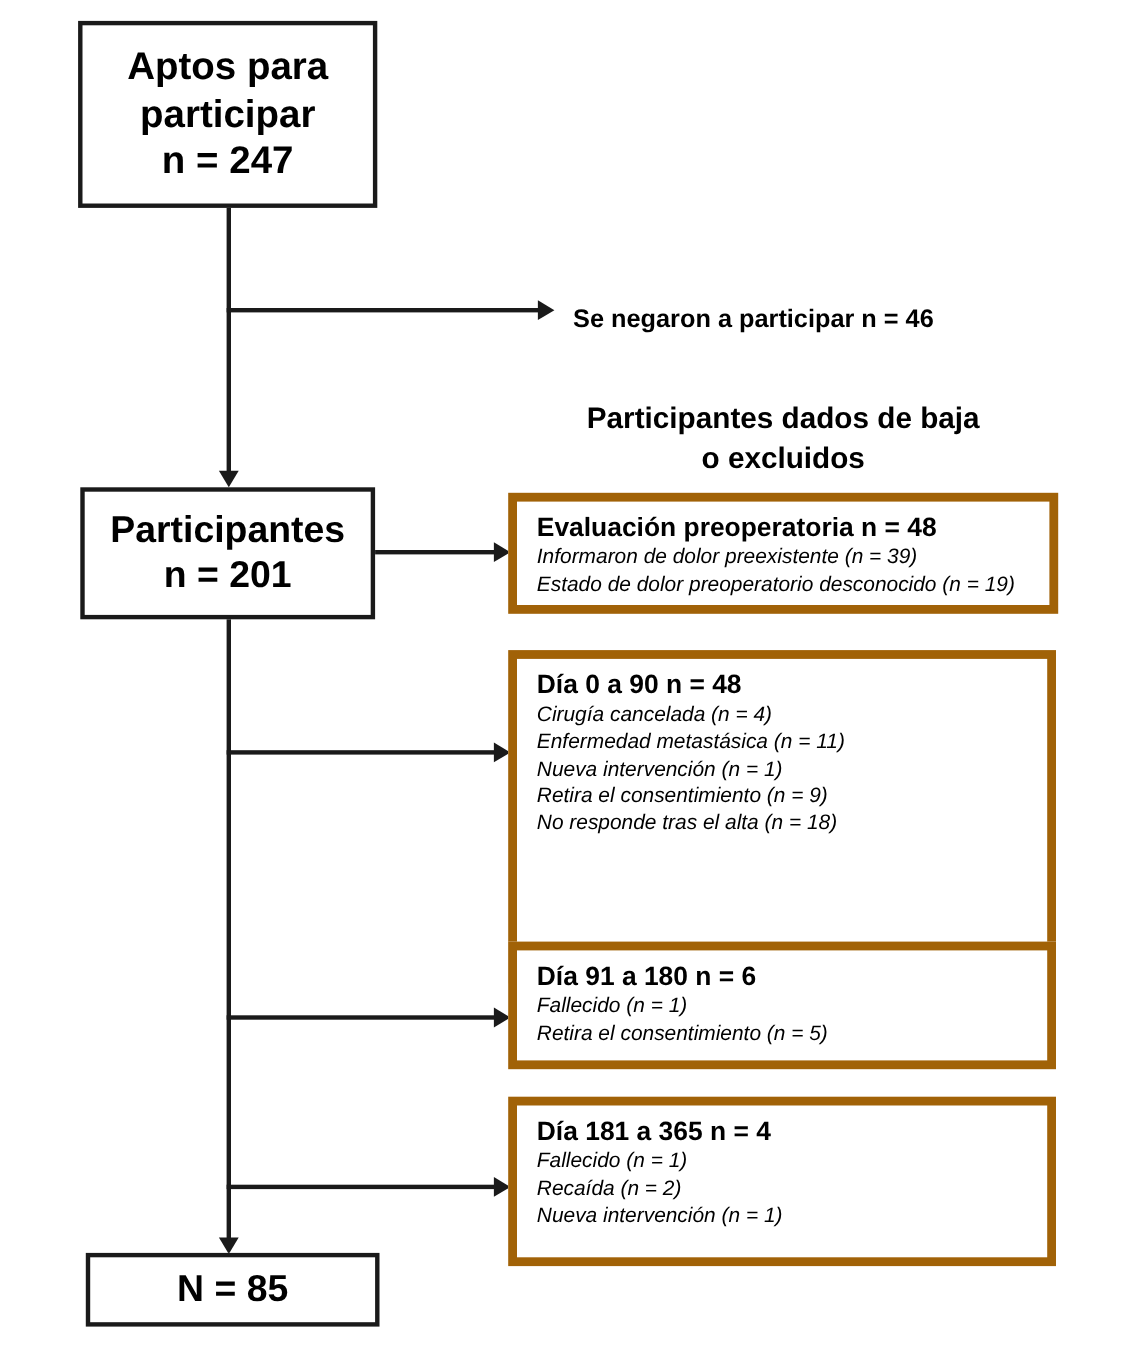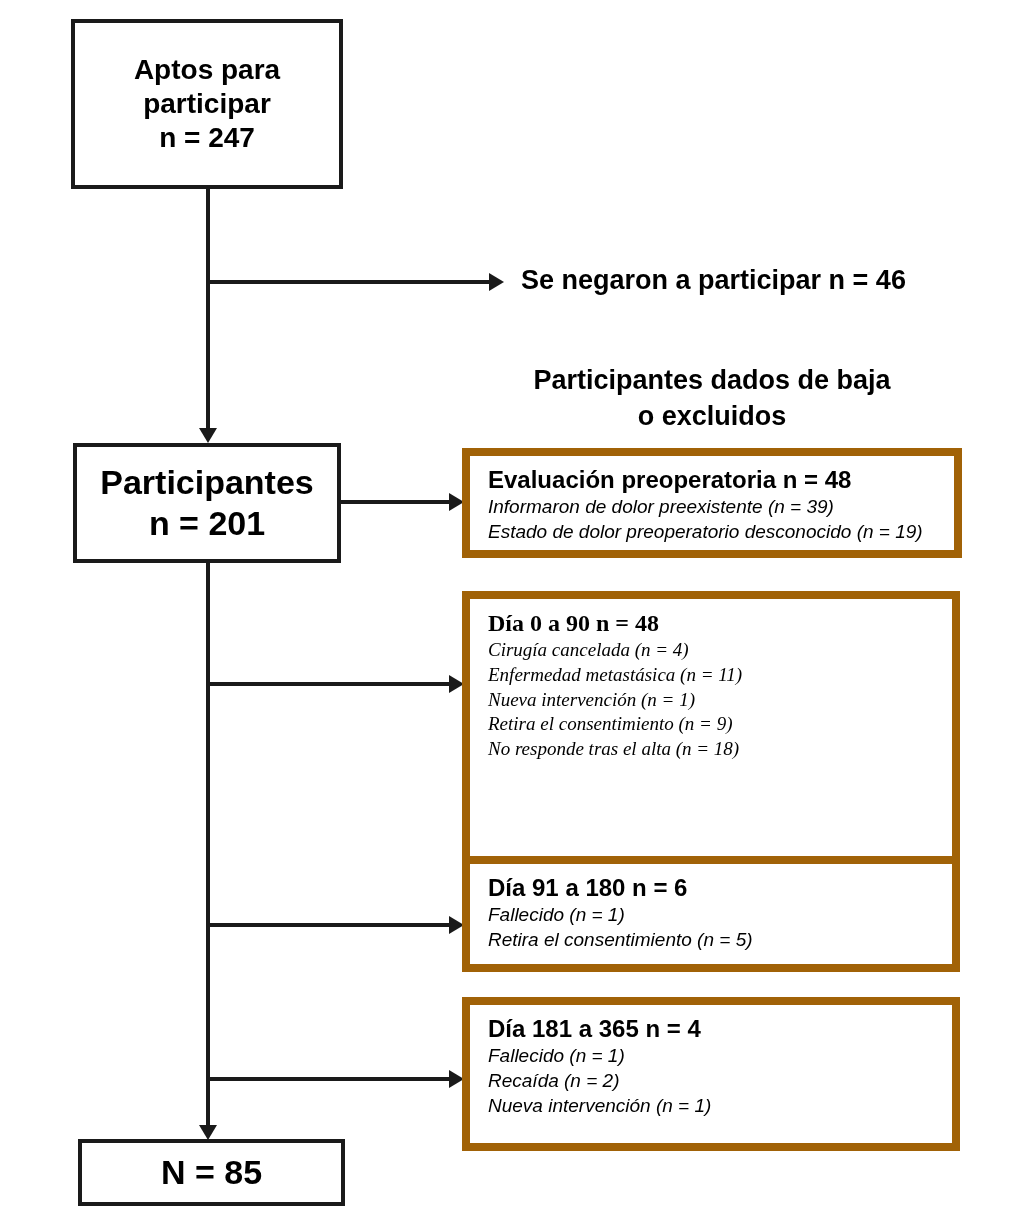--- a/index.html
+++ b/index.html
@@ -35,21 +35,21 @@
     line-height: 1.22;
     white-space: nowrap;
   }
   
   #box-eligible {
     left: 71px;
     top: 19px;
     width: 272px;
     height: 170px;
   }
-  #box-eligible .node-line { font-size: 28px; }
+  #box-eligible .node-line { font-size: 35px; }
 
   #box-participants {
     left: 73px;
     top: 443px;
     width: 268px;
     height: 120px;
   }
   #box-participants .node-line { font-size: 34px; }
 
   #box-final {
@@ -86,21 +86,20 @@
     left: 462px;
     top: 448px;
     width: 500px;
     height: 110px;
   }
   #excl-d0-90 {
     left: 462px;
     top: 591px;
     width: 498px;
     height: 303px;
-    font-family: Liberation Serif, serif;
   }
   #excl-d91-180 {
     left: 462px;
     top: 856px;
     width: 498px;
     height: 116px;
   }
   #excl-d181-365 {
     left: 462px;
     top: 997px;
@@ -109,22 +108,22 @@
   }
 
   
   .free-label {
     position: absolute;
     font-weight: bold;
     white-space: pre;
   }
   #label-refused {
     left: 521px;
-    top: 264px;
-    font-size: 27px;
+    top: 276px;
+    font-size: 23px;
     line-height: 1.2;
   }
   #label-excluded-heading {
     left: 462px;
     top: 363px;
     width: 500px;
     text-align: center;
     font-size: 27px;
     line-height: 1.33;
     white-space: normal;

